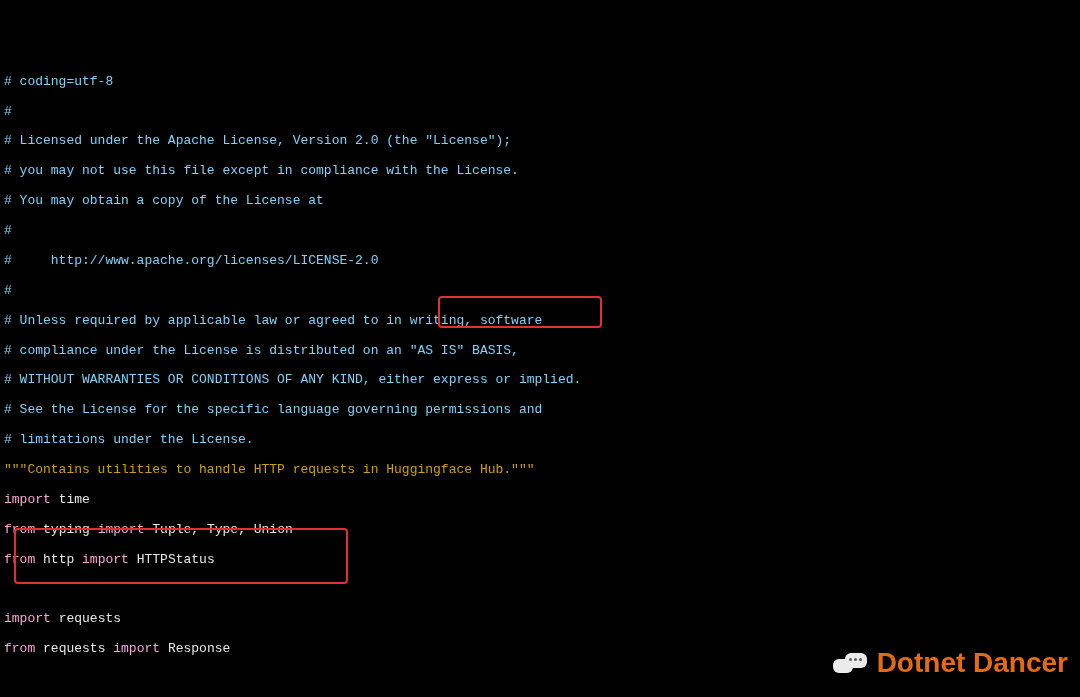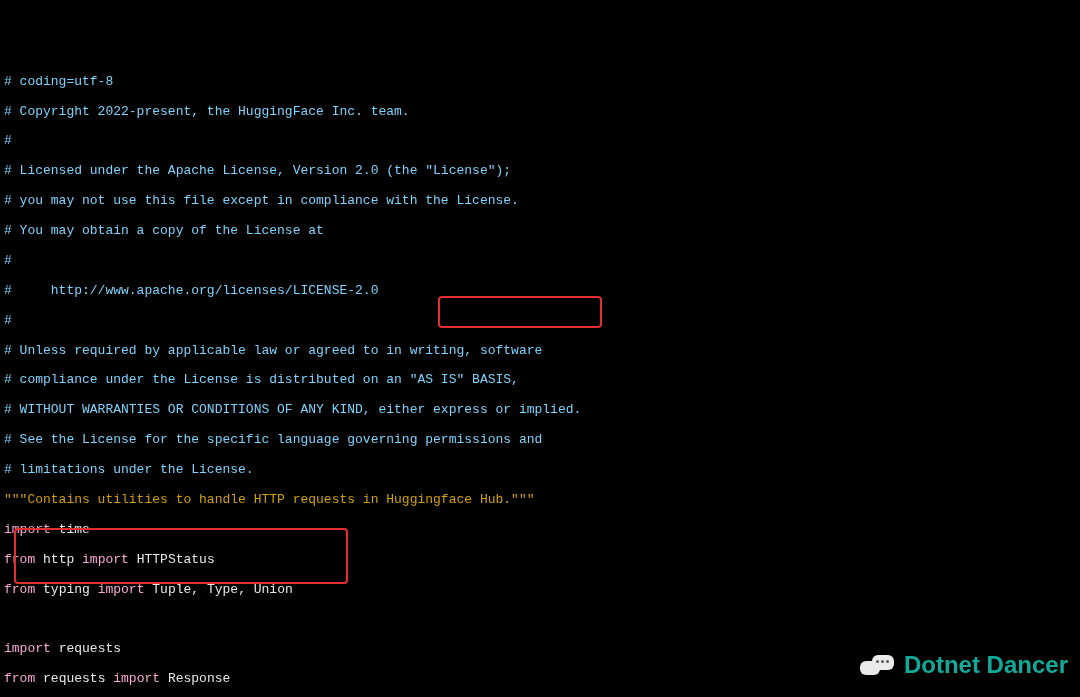--- a/index.html
+++ b/index.html
@@ -28,23 +28,23 @@
   }
   #box1 { left: 438px; top: 296px; width: 164px; height: 32px; }
   #box2 { left: 14px;  top: 528px; width: 334px; height: 56px; }
   .watermark {
     position: absolute;
     right: 12px;
     bottom: 18px;
     display: flex;
     align-items: center;
     gap: 10px;
-    color: #14b8a6;
+    color: #f97316;
     font-family: Arial, sans-serif;
-    font-size: 24px;
+    font-size: 28px;
     font-weight: 600;
     opacity: 0.92;
   }
   .wm-icon {
     width: 34px; height: 28px; position: relative;
   }
   .wm-icon .bubble {
     position: absolute; background: #fff; border-radius: 6px;
   }
   .wm-icon .b1 { width: 20px; height: 14px; left: 0; top: 10px; }
@@ -52,37 +52,36 @@
   .wm-icon .dot { position:absolute; width:3px;height:3px;background:#666;border-radius:50%; }
   .wm-icon .d1{left:16px;top:9px;} .wm-icon .d2{left:21px;top:9px;} .wm-icon .d3{left:26px;top:9px;}
 </style>
 </head>
 <body>
 
 
 
 <div class="code">
 <div class="c-comment"># coding=utf-8</div>
-<div class="c-comment"># Copyright 2022-present, the HuggingFace Inc. team.</div>
 <div class="c-comment">#</div>
 <div class="c-comment"># Licensed under the Apache License, Version 2.0 (the "License");</div>
 <div class="c-comment"># you may not use this file except in compliance with the License.</div>
 <div class="c-comment"># You may obtain a copy of the License at</div>
 <div class="c-comment">#</div>
 <div class="c-comment">#     http://www.apache.org/licenses/LICENSE-2.0</div>
 <div class="c-comment">#</div>
 <div class="c-comment"># Unless required by applicable law or agreed to in writing, software</div>
 <div class="c-comment"># compliance under the License is distributed on an "AS IS" BASIS,</div>
 <div class="c-comment"># WITHOUT WARRANTIES OR CONDITIONS OF ANY KIND, either express or implied.</div>
 <div class="c-comment"># See the License for the specific language governing permissions and</div>
 <div class="c-comment"># limitations under the License.</div>
 <div class="c-triple">"""Contains utilities to handle HTTP requests in Huggingface Hub."""</div>
 <div><span class="c-keyword">import</span><span class="c-plain"> </span><span class="c-plain">time</span></div>
+<div><span class="c-keyword">from</span><span class="c-plain"> </span><span class="c-plain">typing</span><span class="c-plain"> </span><span class="c-keyword">import</span><span class="c-plain"> </span><span class="c-plain">Tuple</span><span class="c-plain">, </span><span class="c-plain">Type</span><span class="c-plain">, </span><span class="c-plain">Union</span></div>
 <div><span class="c-keyword">from</span><span class="c-plain"> </span><span class="c-plain">http</span><span class="c-plain"> </span><span class="c-keyword">import</span><span class="c-plain"> </span><span class="c-plain">HTTPStatus</span></div>
-<div><span class="c-keyword">from</span><span class="c-plain"> </span><span class="c-plain">typing</span><span class="c-plain"> </span><span class="c-keyword">import</span><span class="c-plain"> </span><span class="c-plain">Tuple</span><span class="c-plain">, </span><span class="c-plain">Type</span><span class="c-plain">, </span><span class="c-plain">Union</span></div>
 <div>&nbsp;</div>
 <div><span class="c-keyword">import</span><span class="c-plain"> </span><span class="c-plain">requests</span></div>
 <div><span class="c-keyword">from</span><span class="c-plain"> </span><span class="c-plain">requests</span><span class="c-plain"> </span><span class="c-keyword">import</span><span class="c-plain"> </span><span class="c-plain">Response</span></div>
 
 
 
 
 
 
 

